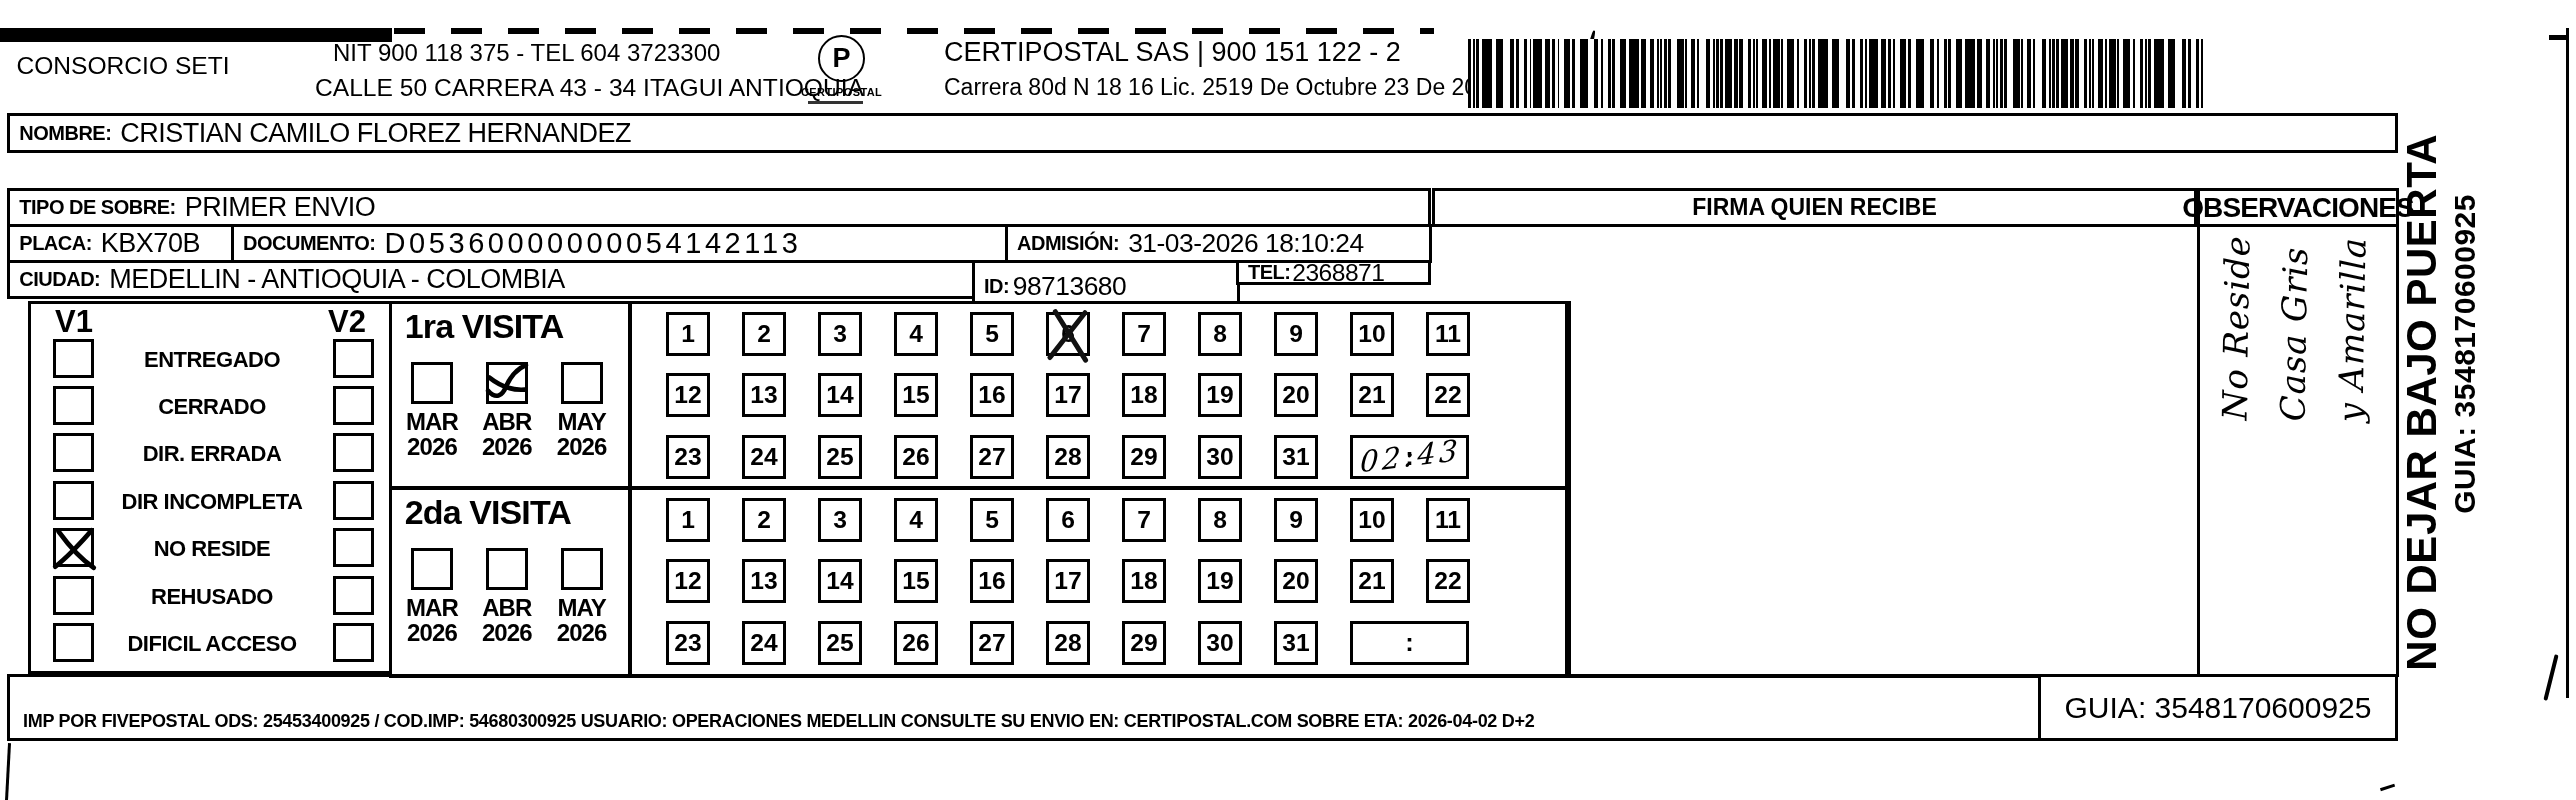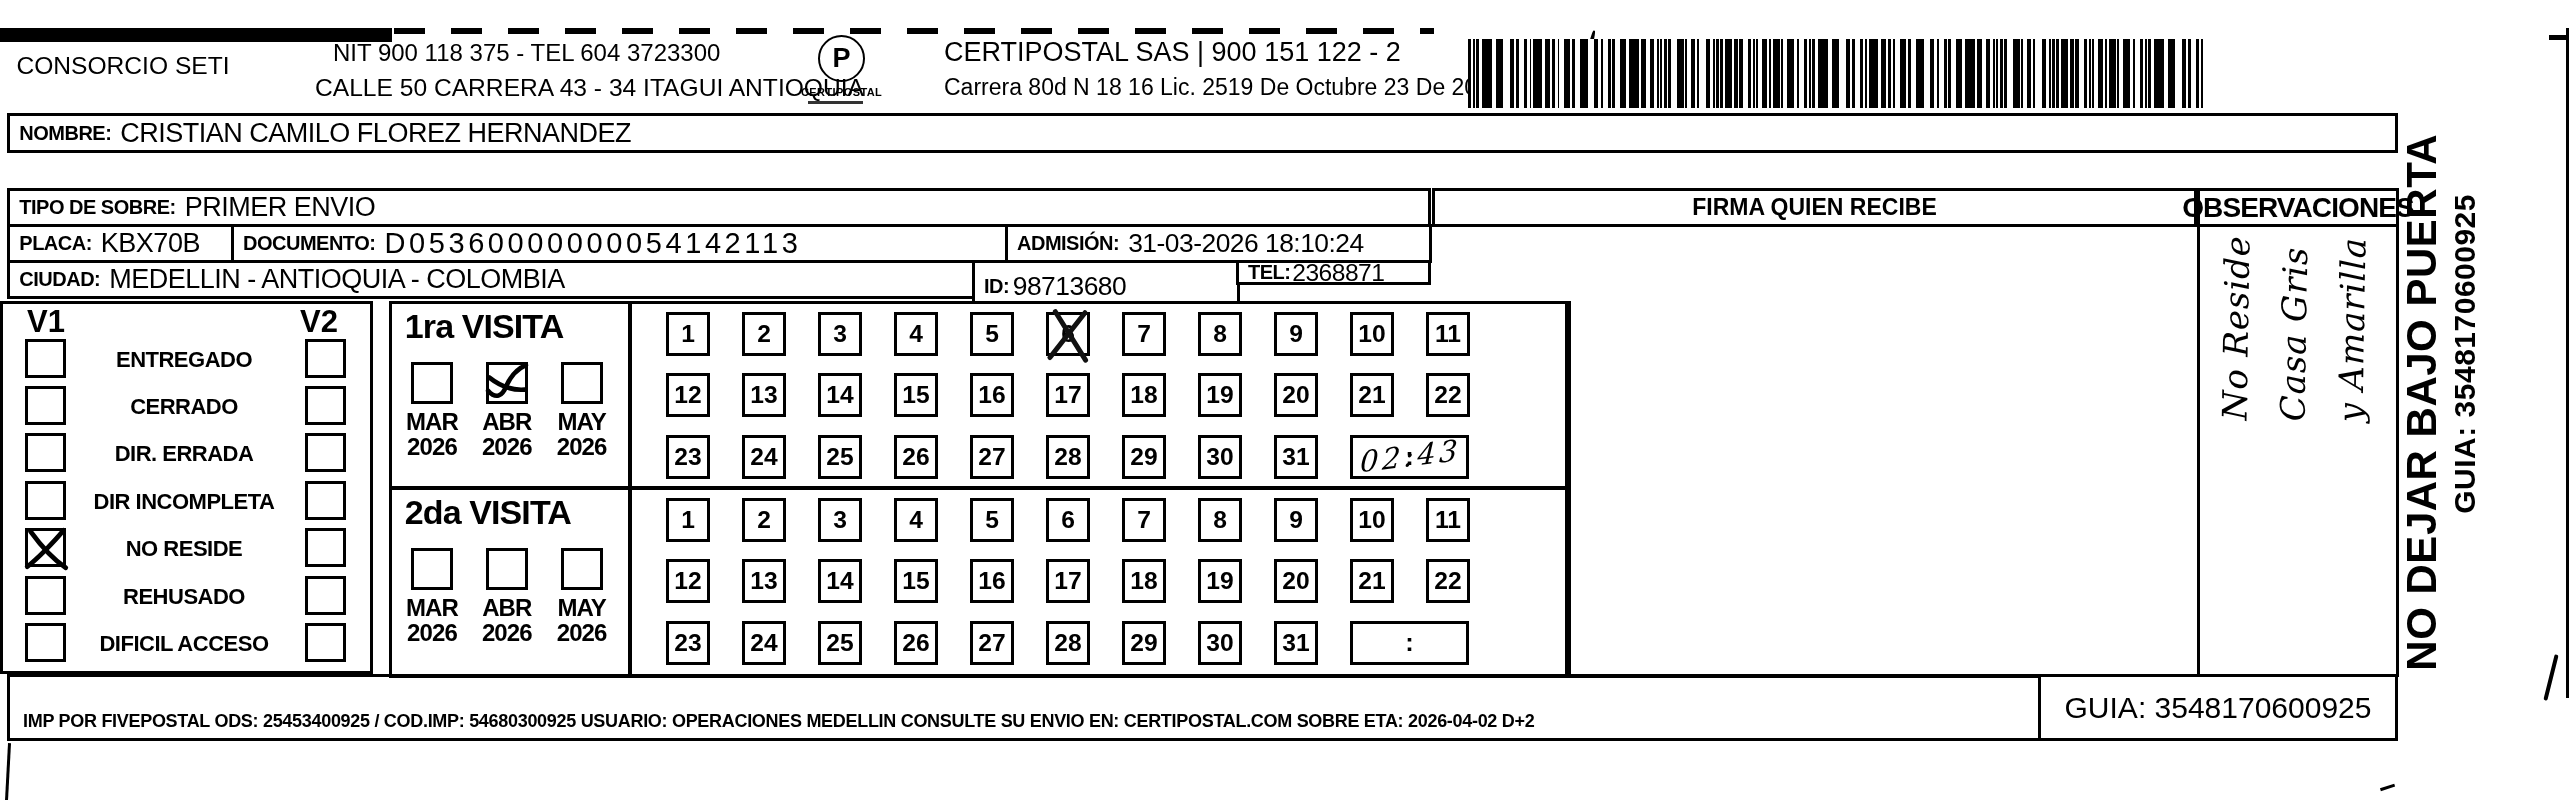--- a/index.html
+++ b/index.html
@@ -147,21 +147,21 @@
 
   <div class="abs" style="left:1568px;top:273px;width:628px;height:377px;border-left:3.6px solid #000;border-bottom:3.6px solid #000;box-sizing:border-box;"></div>
   <div class="abs" style="left:2197px;top:195px;width:202px;height:454px;border:3.6px solid #000;border-top:none;box-sizing:border-box;">
     <div class="obs-hand">
         <div>No Reside</div>
         <div>Casa Gris</div>
         <div>y Amarilla</div>
       </div>
   </div>
 
-  <div class="panel" style="left:0;top:273px;width:373px;height:373px;">
+  <div class="panel" style="left:28px;top:273px;width:373px;height:373px;">
     <div class="vh" style="left:24px;">V1</div>
     <div class="vh" style="left:297px;">V2</div>
     <div class="abs" style="left:0;top:0;width:100%;height:100%;">
         <div class="status-row" style="top: 35px;">
           <div class="cb" style="left:22px"></div>
           <div class="status-label">ENTREGADO</div>
           <div class="cb" style="left:302px"></div>
         </div>
         <div class="status-row" style="top: 82px;">
           <div class="cb" style="left:22px"></div>

